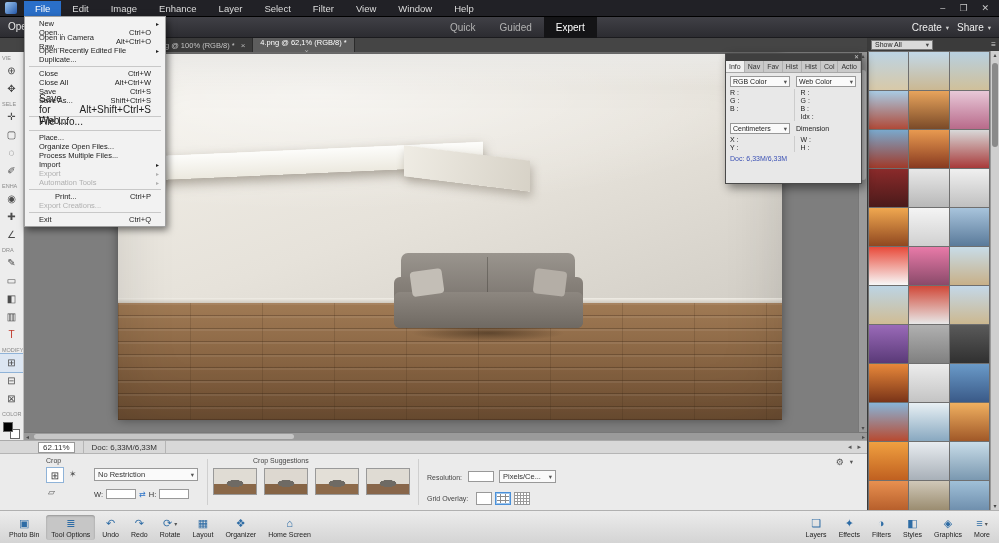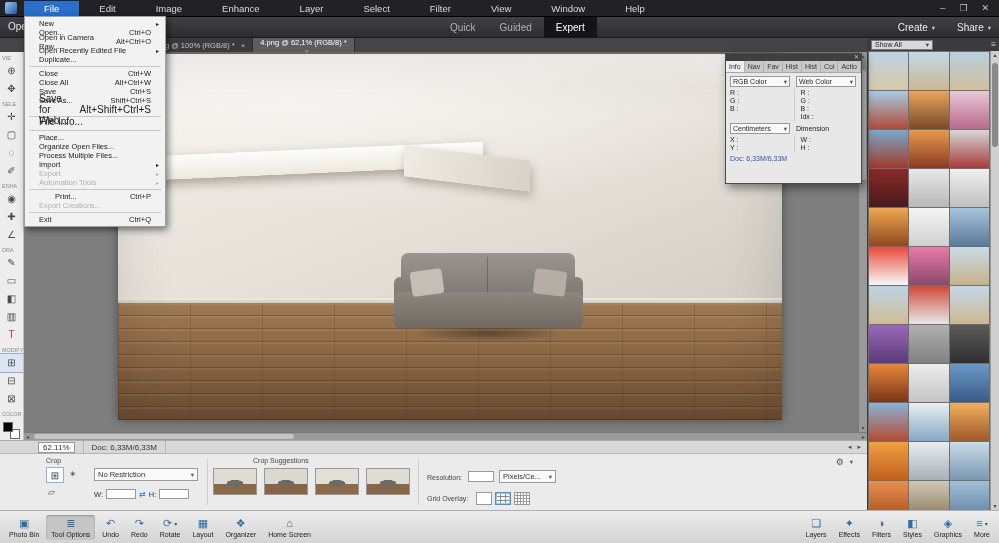--- a/index.html
+++ b/index.html
@@ -3,31 +3,31 @@
 <meta charset="utf-8">
 <style>
   html,body{margin:0;padding:0;background:#555;}
   #root{position:relative;width:999px;height:543px;background:#7e7e7e;font-family:"Liberation Sans",sans-serif;overflow:hidden;}
   #root *{box-sizing:border-box;}
 
   
   #menubar{position:absolute;top:0;left:0;right:0;height:17px;background:#212126;border-bottom:1px solid #000;display:flex;align-items:center;z-index:60;}
   .logo{width:12px;height:12px;margin:0 7px 0 5px;border-radius:2px;background:linear-gradient(135deg,#9ec7f0,#2457a8);}
   #menubar-items{display:flex;}
-  .mb-item{color:#dcdcdc;font-size:9.5px;padding:2px 20px;cursor:default;}
+  .mb-item{color:#dcdcdc;font-size:9.5px;padding:2px 11px;cursor:default;}
   .mb-item.active{background:#2a6fc9;color:#fff;}
   .win-controls{margin-left:auto;display:flex;gap:14px;padding-right:10px;color:#c9c9c9;font-size:9px;}
 
   
   #modebar{position:absolute;top:17px;left:0;right:0;height:21px;background:linear-gradient(#404046,#2c2c31);border-bottom:1px solid #1b1b1e;z-index:30;}
   #open-btn{position:absolute;left:8px;top:4px;color:#e8e8e8;font-size:10px;display:flex;gap:4px;align-items:center;}
   #mode-tabs{position:absolute;left:438px;top:0;height:21px;display:flex;}
   .mode-tab{display:flex;align-items:center;padding:0 12px;font-size:10px;color:#b2b2b2;}
   .mode-tab.active{background:#141416;color:#fff;}
-  .hdr-right{position:absolute;right:8px;top:0;height:21px;display:flex;gap:22px;align-items:center;color:#efefef;font-size:10px;}
+  .hdr-right{position:absolute;right:8px;top:0;height:21px;display:flex;gap:8px;align-items:center;color:#efefef;font-size:10px;}
   .hdr-btn{display:flex;gap:4px;align-items:center;}
   .caret{font-size:6.5px;color:#cfcfcf;}
 
   
   #tabbar{position:absolute;top:38px;left:0;width:867px;height:14px;background:#454545;display:flex;padding-left:150px;}
   .doc-tab{display:flex;align-items:center;padding:0 7px;font-size:7.5px;color:#c4c4c4;background:#3a3a3a;border-right:1px solid #2b2b2b;white-space:nowrap;}
   .doc-tab.active{background:#5d5d5d;color:#fff;flex-direction:column;}
   .dt-close{margin-left:6px;color:#b5b5b5;font-size:8px;}
 
   

